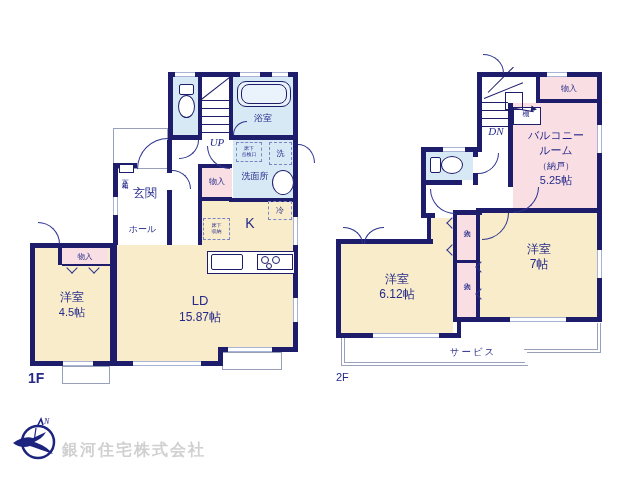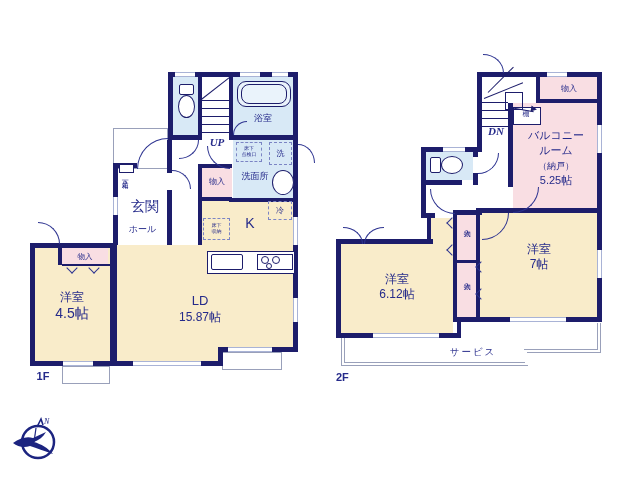--- a/index.html
+++ b/index.html
@@ -14,21 +14,21 @@
   .a-tr{border-radius:0 100% 0 0;border-top-width:1.2px;border-right-width:1.2px;}
   .a-br{border-radius:0 0 100% 0;border-right-width:1.2px;border-bottom-width:1.2px;}
   .a-bl{border-radius:0 0 0 100%;border-left-width:1.2px;border-bottom-width:1.2px;}
   .dash{position:absolute;border:1px dashed #7b84c4;display:flex;flex-direction:column;align-items:center;justify-content:center;line-height:1.15;color:#252a8a;}
   .lbl{position:absolute;text-align:center;line-height:1.25;color:#252a8a;}
   .thin{position:absolute;border:1px solid #99a0ba;background:#fff;}
   .bl{position:absolute;border:0 solid #99a0ba;}
   .fix{position:absolute;border:1.3px solid #1d1d6b;background:#fff;}
   .chev{position:absolute;width:7px;height:7px;border-left:1.2px solid #2d3390;border-bottom:1.2px solid #2d3390;background:transparent;}
   .vtext{writing-mode:vertical-rl;text-orientation:upright;}
-  .ital{font-family:"Liberation Serif",serif;font-style:italic;font-weight:bold;}
+  .ital{font-family:"Liberation Serif",serif;font-style:italic;font-weight:normal;}
   .treads-v{background:repeating-linear-gradient(to bottom,transparent 0 7px,#1d1d6b 7px 8px);}
   .company{position:absolute;color:#d0d0d0;letter-spacing:2px;}
 </style>
 </head>
 <body>
 
 <div class="plan">
 
   <div>
 
@@ -127,33 +127,33 @@
     <div class="dash" style="left:203px;top:218px;width:25px;height:20px;font-size:5px">
       <span>床下</span>
       <span>収納</span>
     </div>
 
     <div class="lbl" style="left:240px;top:113px;width:46px;font-size:9px">浴室</div>
     <div class="lbl ital" style="left:202px;top:136px;width:30px;font-size:11px">UP</div>
     <div class="lbl" style="left:231px;top:171px;width:48px;font-size:9px">洗面所</div>
     <div class="lbl" style="left:202px;top:177px;width:30px;font-size:8px">物入</div>
     <div class="lbl" style="left:235px;top:215px;width:30px;font-size:14px">K</div>
-    <div class="lbl" style="left:124px;top:198px;width:42px;font-size:14px">玄関</div>
+    <div class="lbl" style="left:124px;top:186px;width:42px;font-size:12px">玄関</div>
     <div class="lbl vtext" style="left:120px;top:174px;font-size:7px;letter-spacing:1px">下足箱</div>
     <div class="lbl" style="left:118px;top:224px;width:49px;font-size:9px">ホール</div>
     <div class="lbl" style="left:42px;top:290px;width:60px;font-size:12px">
       <span>洋室</span><br>
-      <span style="font-size:14px">4.5帖</span>
+      <span style="font-size:11px">4.5帖</span>
     </div>
     <div class="lbl" style="left:62px;top:252px;width:46px;font-size:7.5px">物入</div>
     <div class="lbl" style="left:155px;top:293px;width:90px;font-size:13px">
       <span>LD</span><br>
       <span style="font-size:12px">15.87帖</span>
     </div>
-    <div class="lbl" style="left:28px;top:370px;width:30px;font-size:11px;font-weight:bold;text-align:center">1F</div>
+    <div class="lbl" style="left:28px;top:370px;width:30px;font-size:14px;font-weight:bold;text-align:left">1F</div>
   </div>
 
   <div>
 
     <i class="fl" style="left:482px;top:77px;width:54px;height:56px;background:#fff"></i>
     <i class="fl" style="left:540px;top:77px;width:58px;height:26px;background:#f9dee3"></i>
     <i class="fl" style="left:513px;top:103px;width:85px;height:105px;background:#f9dee3"></i>
     <i class="fl" style="left:482px;top:133px;width:26px;height:80px;background:#fff"></i>
     <i class="fl" style="left:426px;top:185px;width:82px;height:28px;background:#fff"></i>
     <i class="fl" style="left:426px;top:152px;width:47px;height:28px;background:#d8e9f6"></i>
@@ -236,26 +236,27 @@
     <div class="lbl vtext" style="left:462px;top:277px;font-size:7px">物入</div>
     <div class="lbl" style="left:352px;top:272px;width:90px;font-size:12px">
       <span>洋室</span><br>
       <span>6.12帖</span>
     </div>
     <div class="lbl" style="left:494px;top:242px;width:90px;font-size:12px">
       <span>洋室</span><br>
       <span>7帖</span>
     </div>
     <div class="lbl" style="left:423px;top:346px;width:100px;font-size:9.5px;letter-spacing:2px">サービス</div>
-    <div class="lbl" style="left:336px;top:371px;width:30px;font-size:11px;font-weight:bold;text-align:left">2F</div>
+    <div class="lbl" style="left:336px;top:371px;width:30px;font-size:11px;font-weight:normal;text-align:left">2F</div>
   </div>
 
   <div style="position:absolute;left:10px;top:412px;width:300px;height:56px;">
     <svg width="54" height="54" viewBox="0 0 54 54" style="position:absolute;left:0;top:0">
       <circle cx="28" cy="30" r="16" fill="none" stroke="#1c2480" stroke-width="2.5"></circle>
       <path d="M27 15 L31 7 L33 13" fill="none" stroke="#1c2480" stroke-width="1.6"></path>
       <text x="34" y="12" font-size="8" fill="#1c2480" font-family="Liberation Serif,serif" font-style="italic">N</text>
       <path d="M3 31 C10 26 17 24 23 26 L36 20 C33 25 29 28 24 30 C31 32 38 36 43 42 C34 39 27 36 20 34 C14 36 8 35 3 31 Z" fill="#1c2480"></path>
       <path d="M24 30 L26 16" stroke="#1c2480" stroke-width="1.2" fill="none"></path>
     </svg>
+    <div class="company" style="left:52px;top:28px;position:absolute;font-size:16px;font-weight:bold">銀河住宅株式会社</div>
   </div>
 
 </div>
 
 </body></html>

